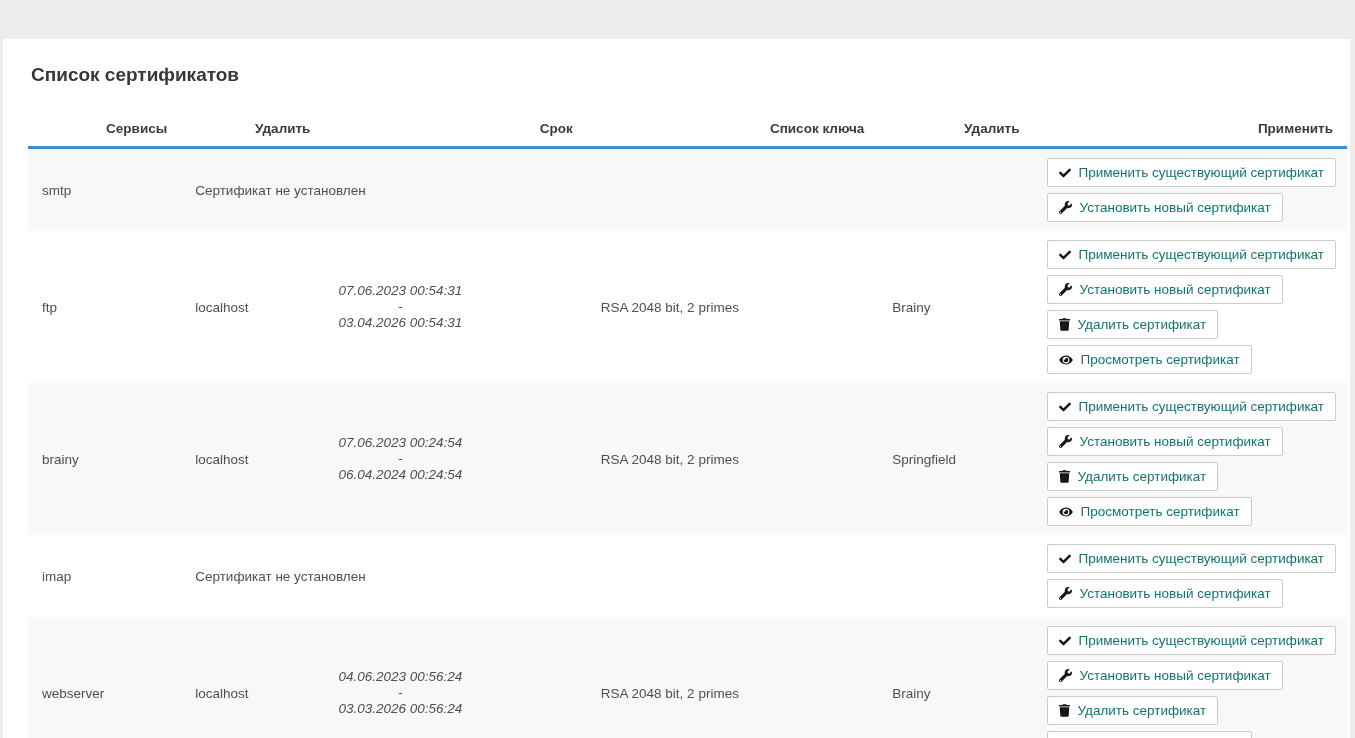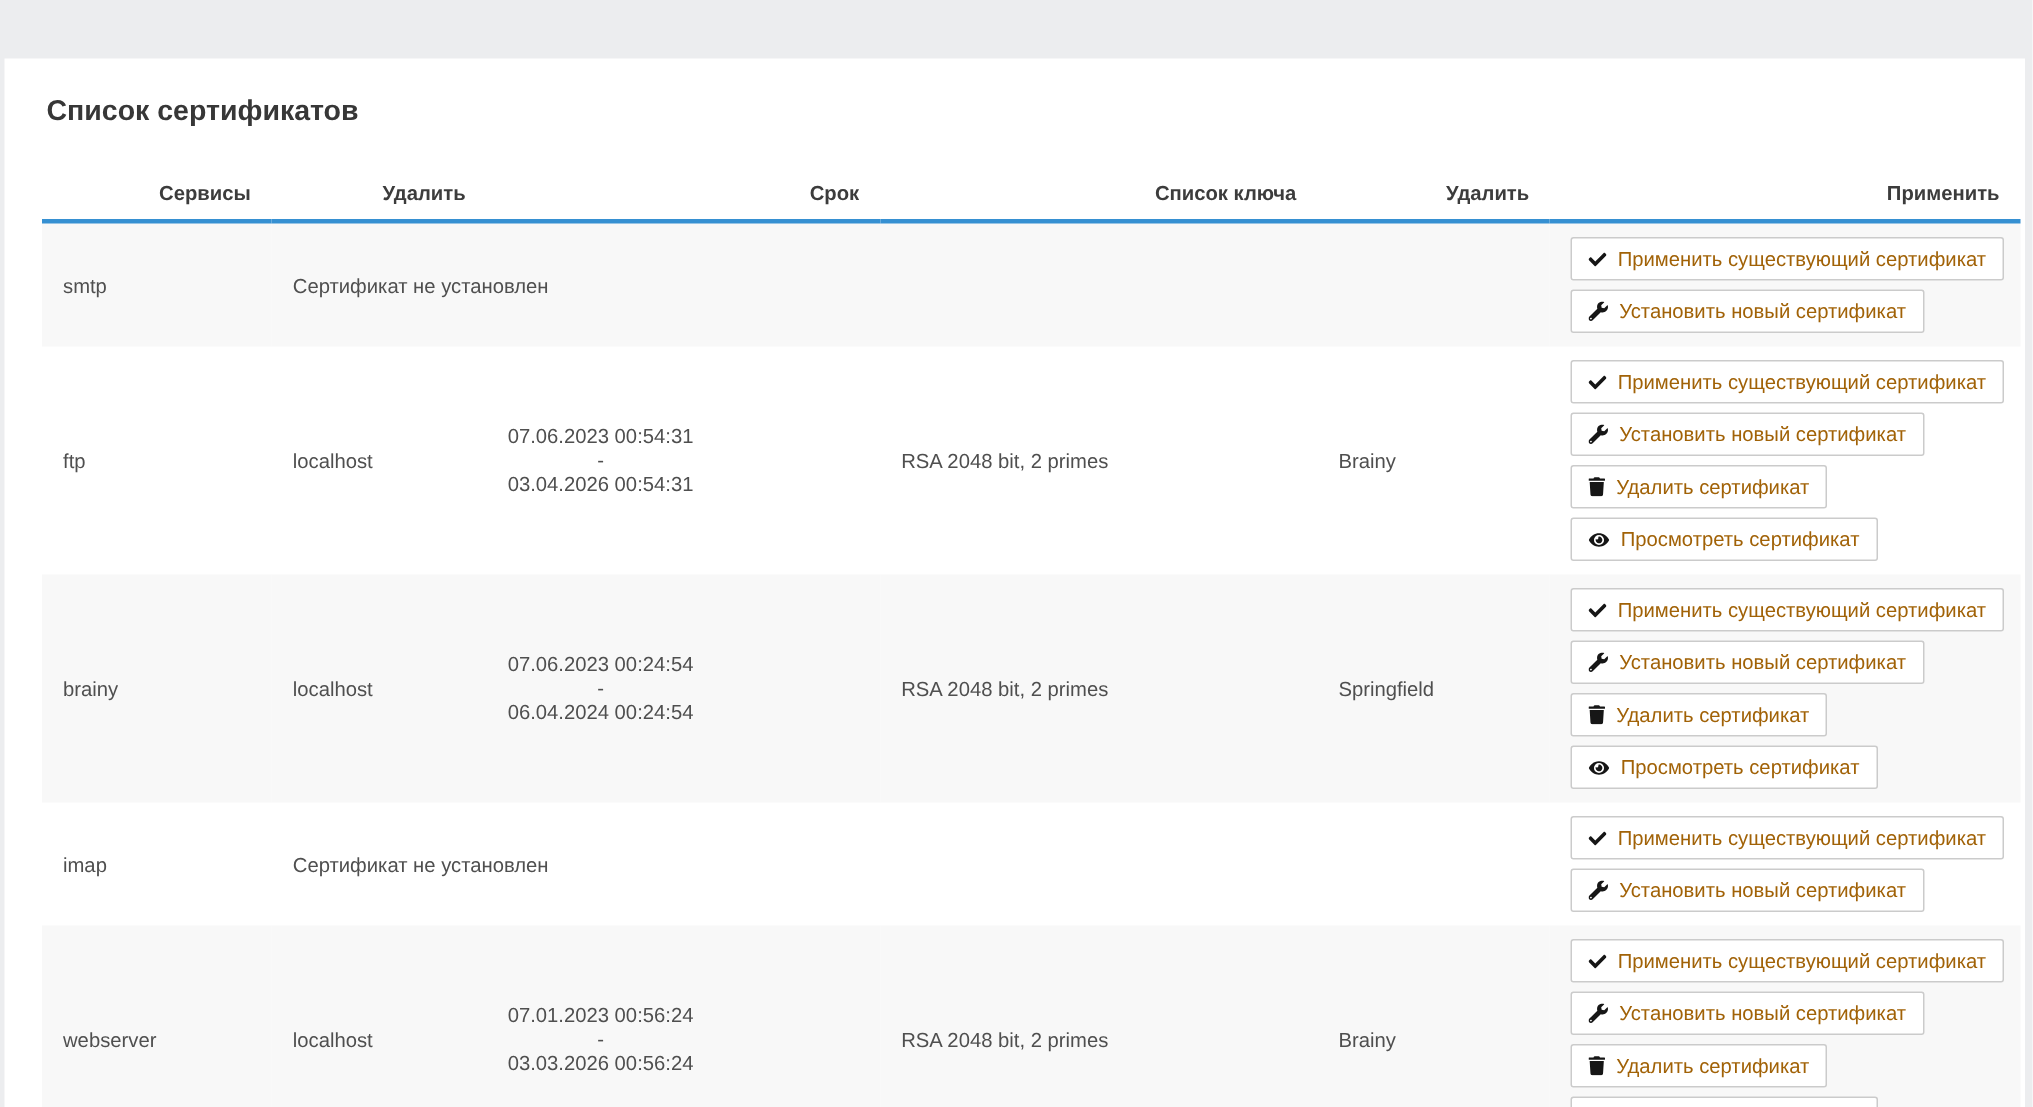--- a/index.html
+++ b/index.html
@@ -29,30 +29,31 @@
     border-bottom: 3px solid #3690d2;
     white-space: nowrap;
   }
   .cert-table td {
     padding: 9px 14px; vertical-align: middle;
   }
   .cert-table tbody tr:nth-child(odd) { background: #f8f8f8; }
   .term {
     display: inline-block; text-align: center; line-height: 1.18;
     white-space: nowrap;
+    font-style: italic;
   }
   .actions {
     display: flex; flex-direction: column; align-items: flex-start; gap: 6px;
   }
   .action-btn {
     display: inline-flex; align-items: center; gap: 7px;
     height: 29px; padding: 0 11px;
     background: #ffffff; border: 1px solid #cbcbcb; border-radius: 2px;
     font-family: "Liberation Sans", sans-serif;
-    font-size: 13.5px; color: #a16207;
+    font-size: 13.5px; color: #0f766e;
     cursor: pointer; white-space: nowrap;
   }
   .action-btn .icon { display: inline-flex; }
   .action-btn svg { display: block; fill: #161616; }
 </style>
 </head>
 <body>
 
 <div class="card">
   <h1 class="page-title">Список сертификатов</h1>
@@ -207,21 +208,21 @@
                   </svg>
                 </span>
                 <span>Установить новый сертификат</span>
               </button>
             </div>
           </td>
         </tr>
         <tr>
           <td>webserver</td>
           <td>localhost</td>
-          <td><div class="term"><div>07.01.2023 00:56:24</div><div>-</div><div>03.03.2026 00:56:24</div></div></td>
+          <td><div class="term"><div>04.06.2023 00:56:24</div><div>-</div><div>03.03.2026 00:56:24</div></div></td>
           <td>RSA 2048 bit, 2 primes</td>
           <td>Brainy</td>
           <td>
             <div class="actions">
               <button class="action-btn" type="button">
                 <span class="icon">
                   <svg viewBox="0 0 512 512" width="12" height="12">
                     <path d="M173.9 439.4 7.5 273c-10-10-10-26.2 0-36.2l36.2-36.2c10-10 26.2-10 36.2 0L192 312.7 432.1 72.6c10-10 26.2-10 36.2 0l36.2 36.2c10 10 10 26.2 0 36.2L210.1 439.4c-10 10-26.2 10-36.2 0z"></path>
                   </svg>
                 </span>

